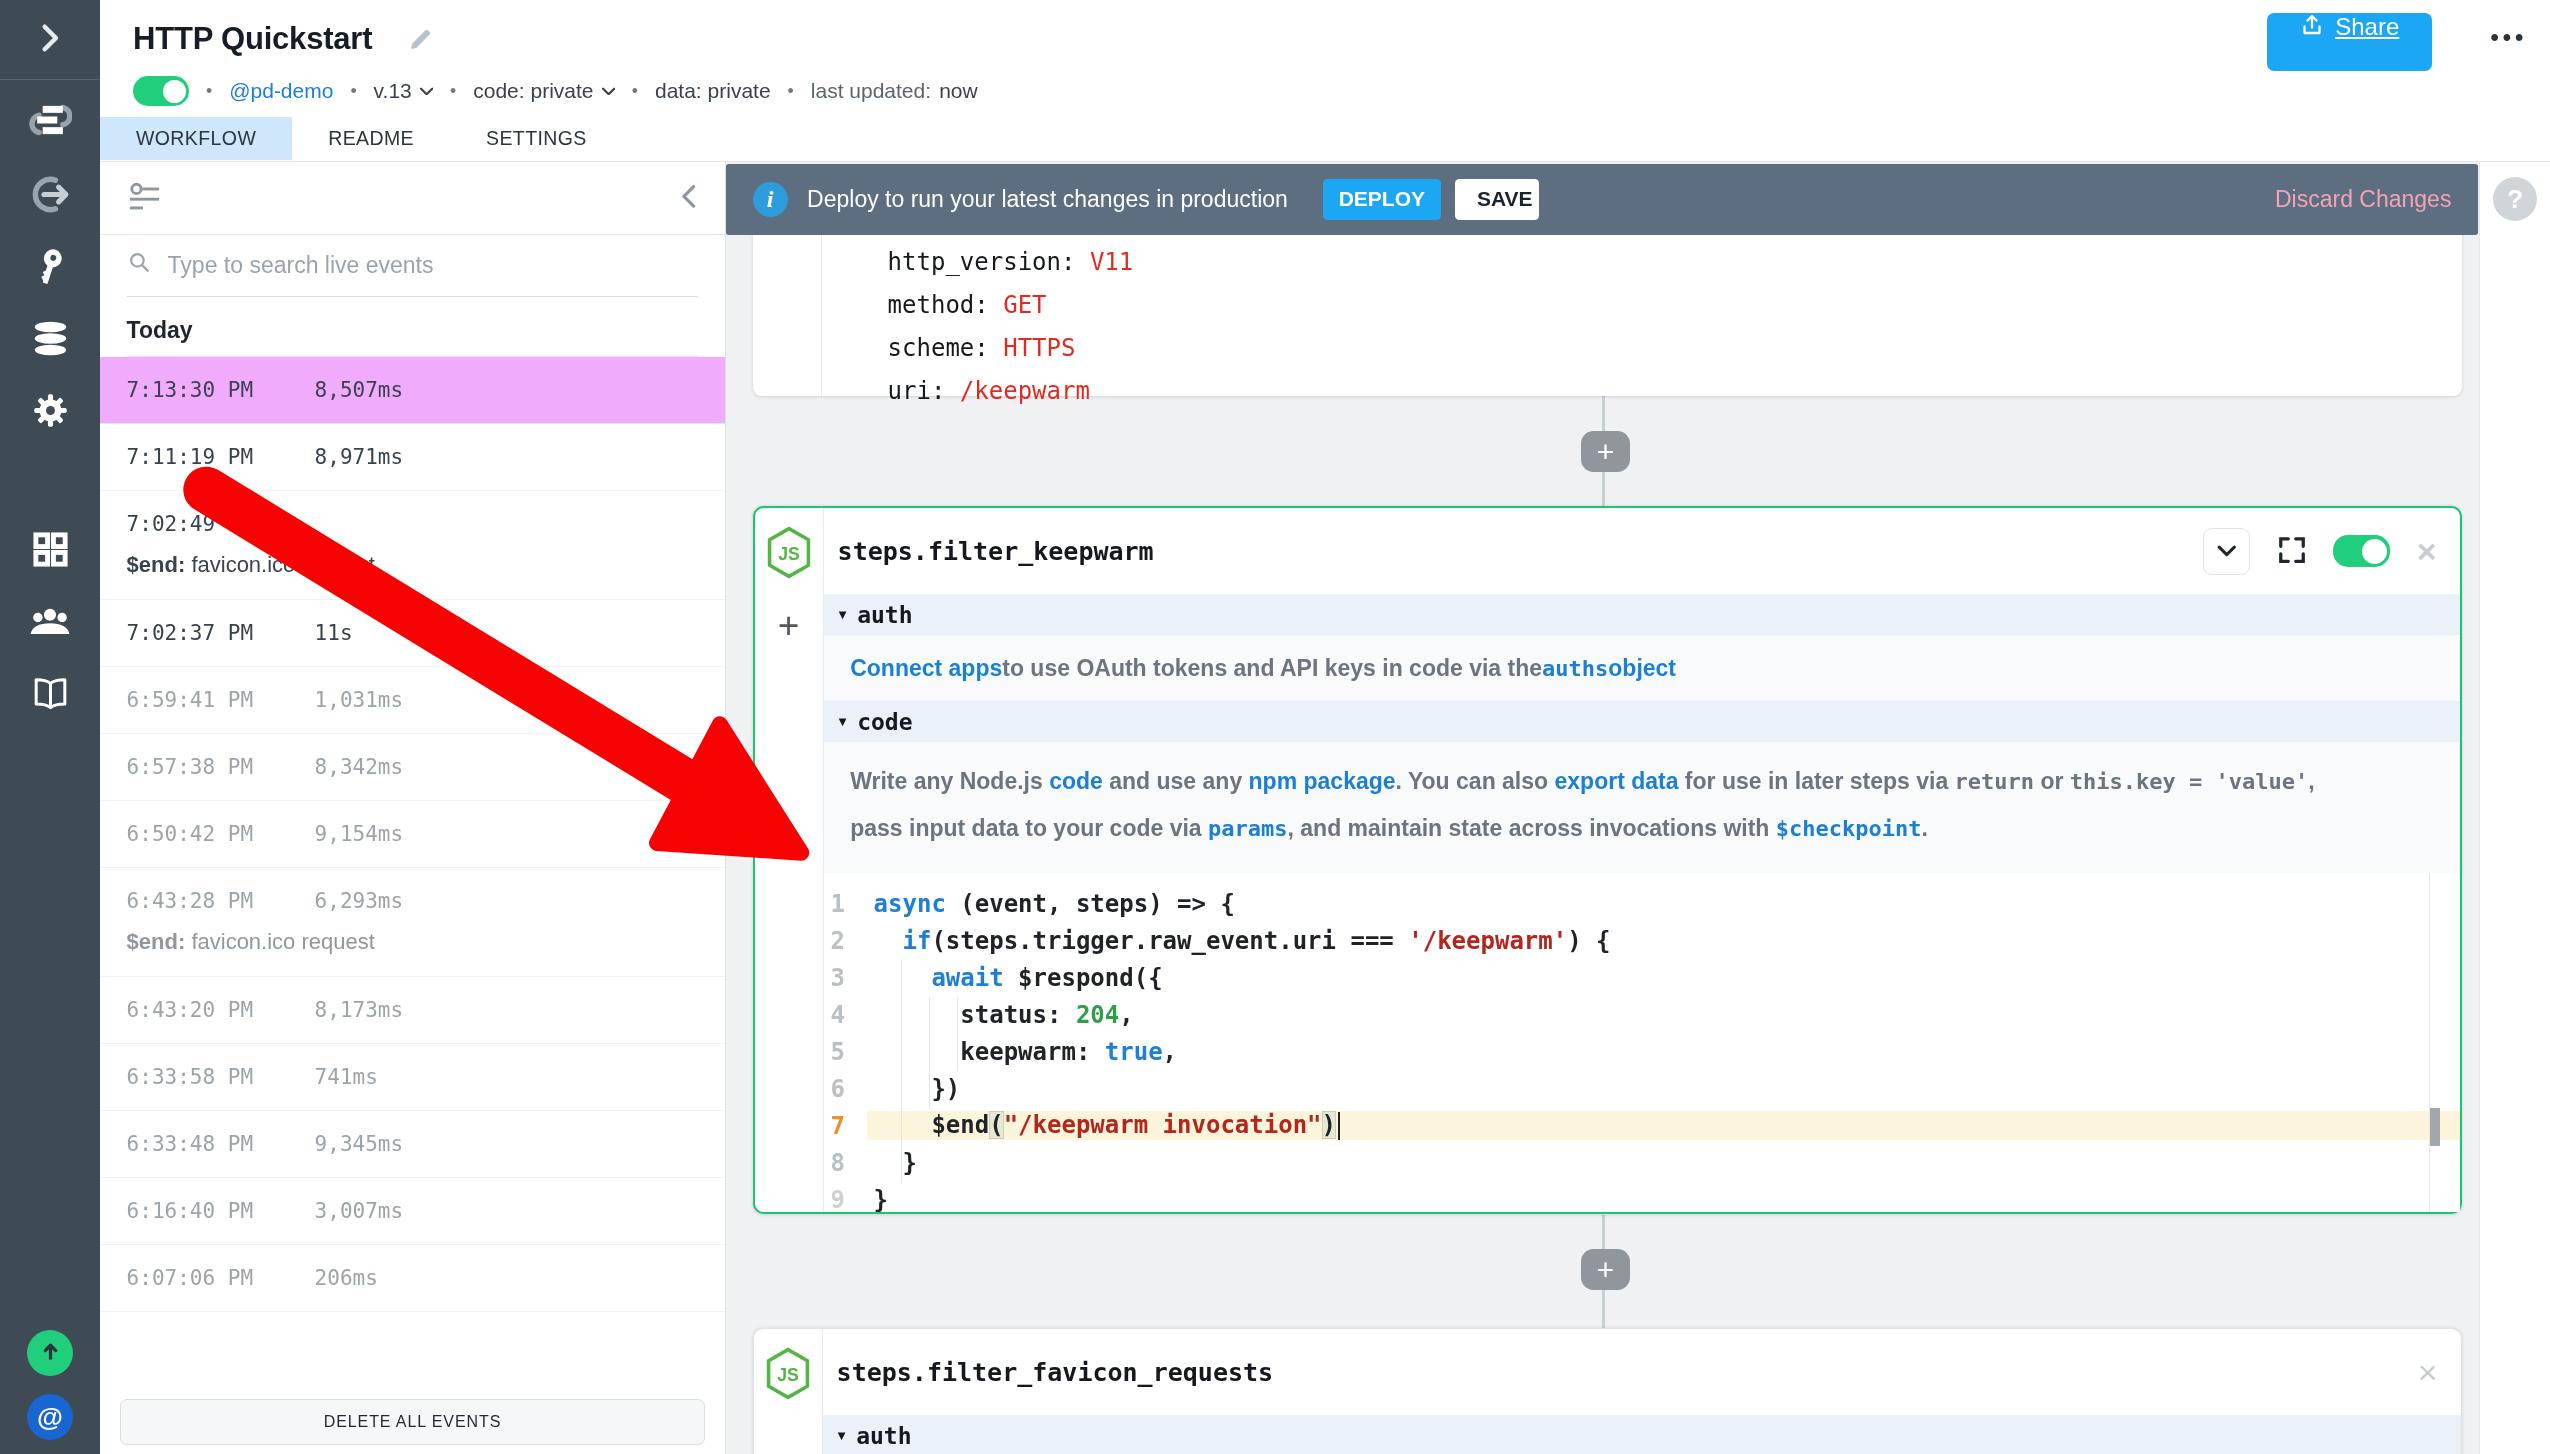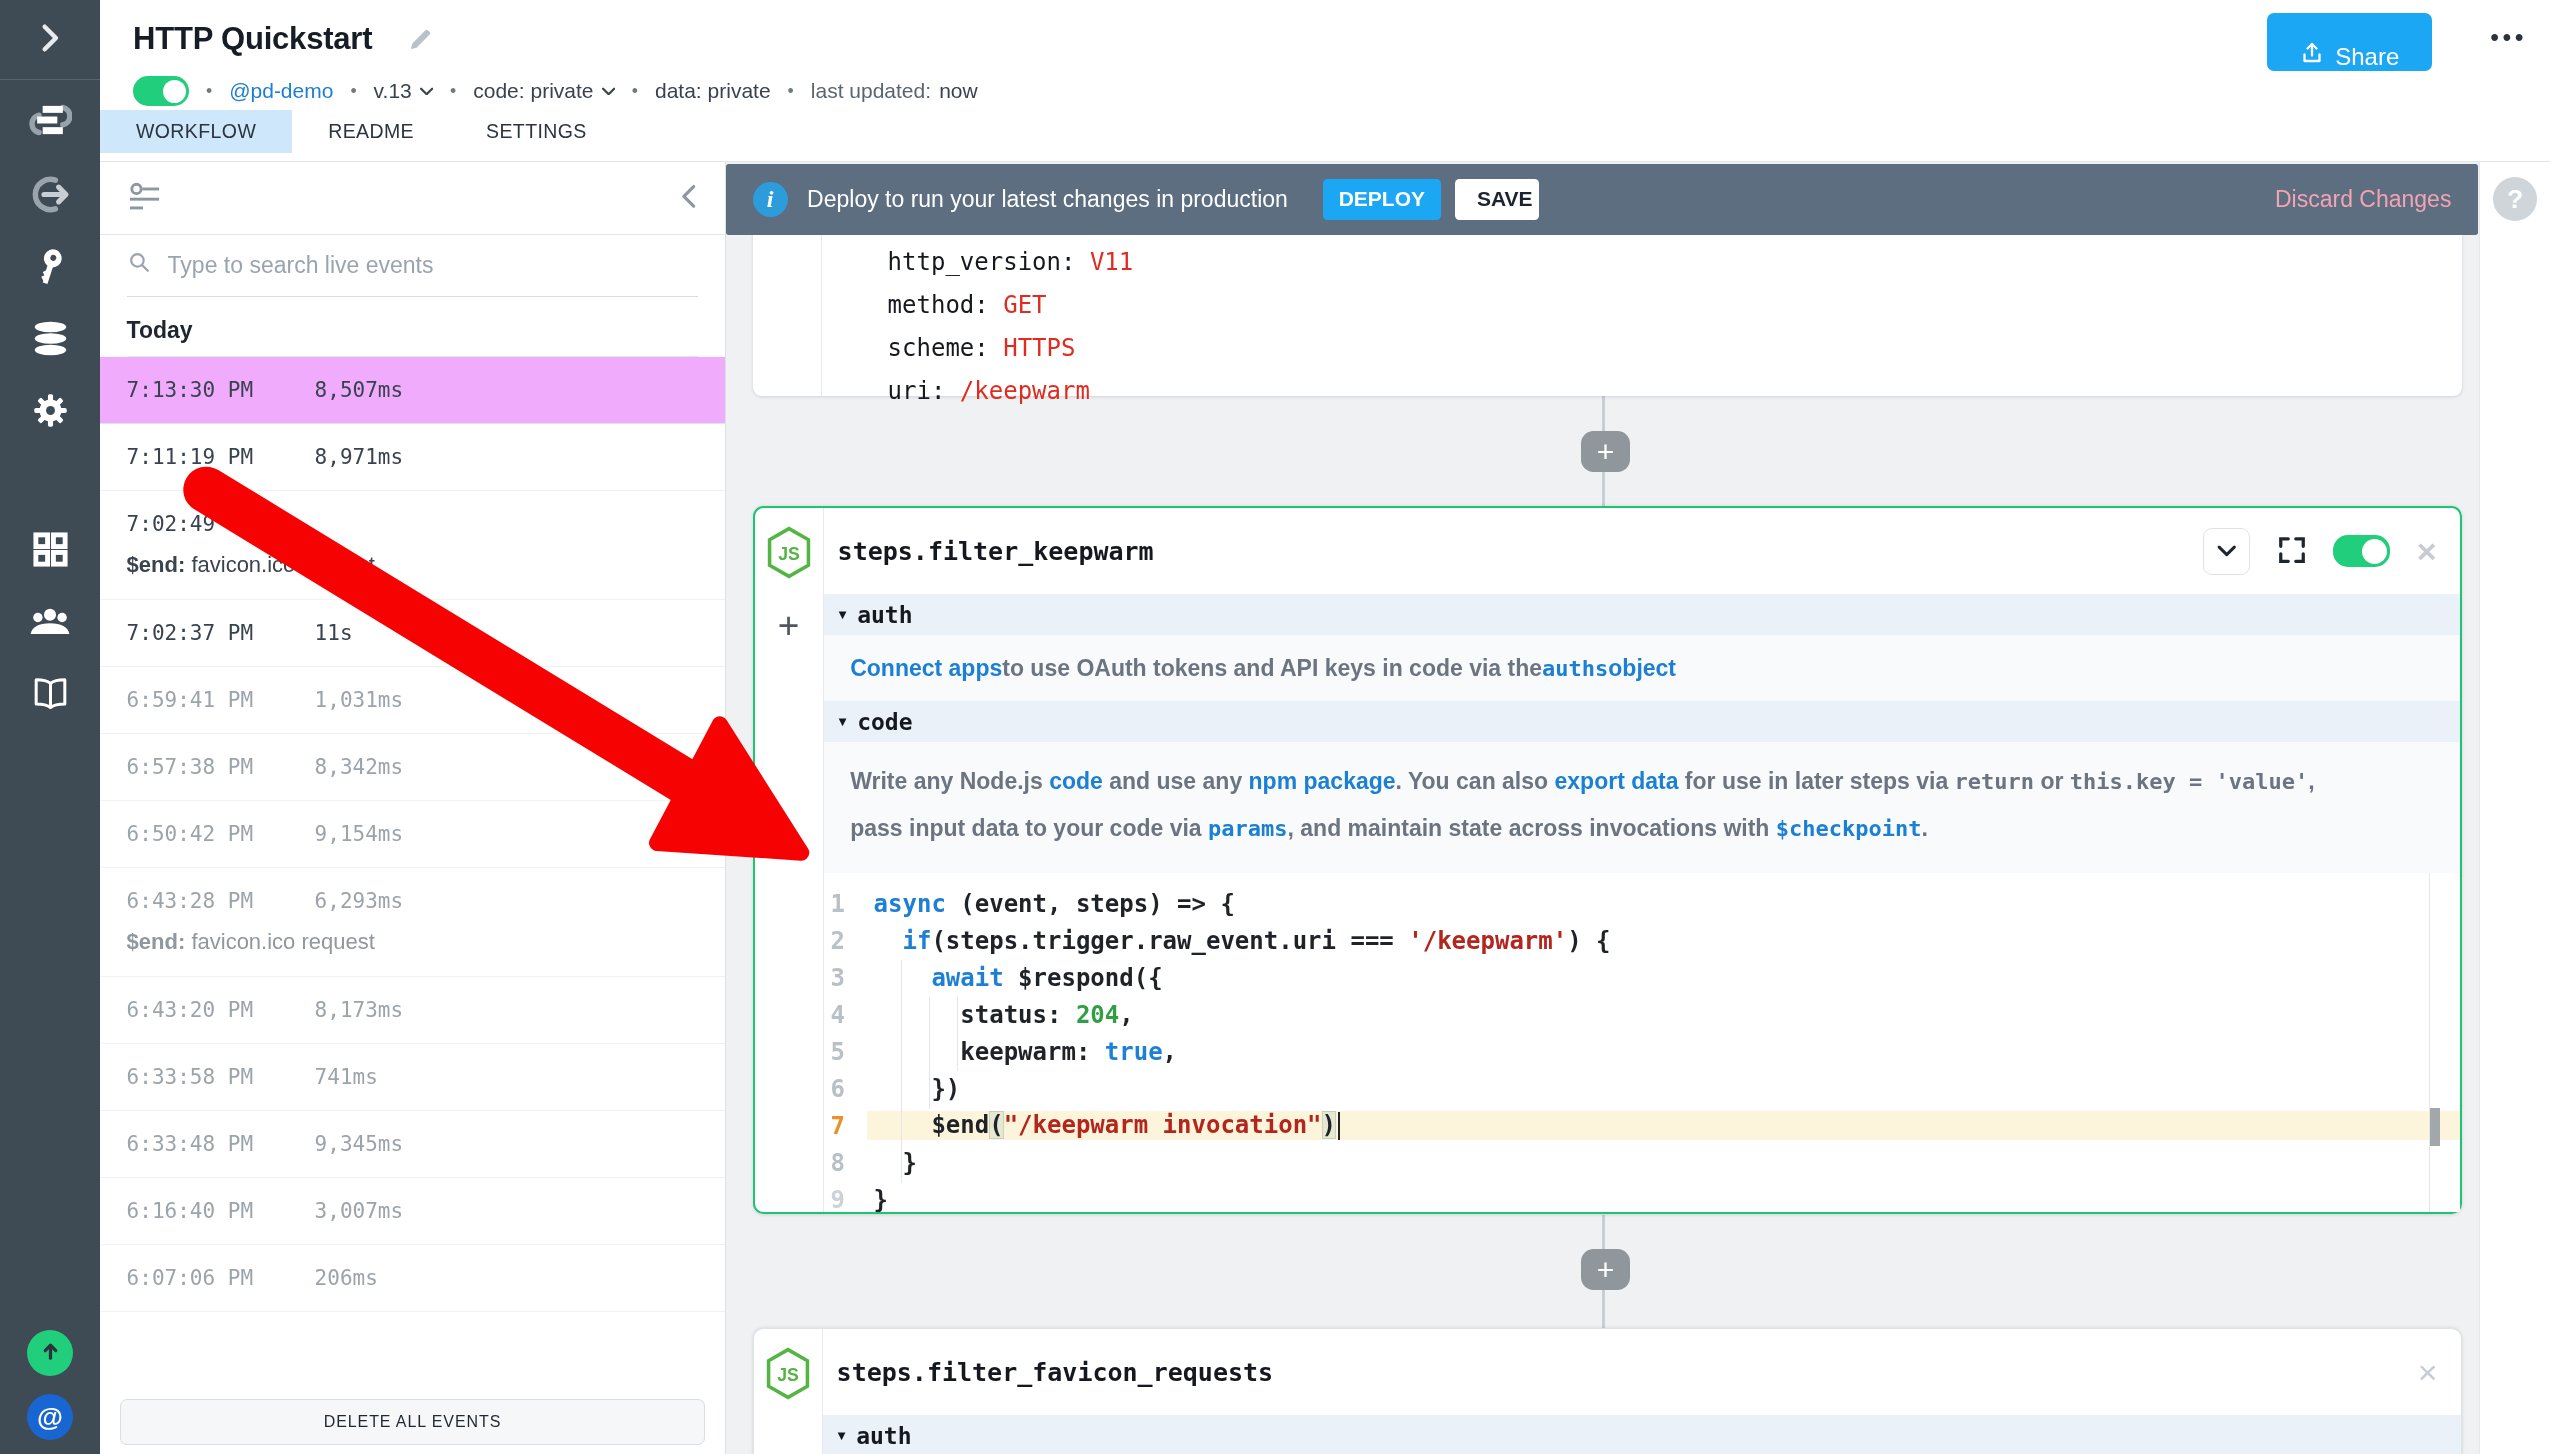--- a/index.html
+++ b/index.html
@@ -22,23 +22,23 @@
   .header { position:absolute; left:100px; top:0; width:2450px; height:162px; background:#fff; border-bottom:0.9px solid #E2E6E9; z-index:20; }
   .wf-title { position:absolute; left:33px; top:21px; font-size:31px; font-weight:700; color:#161D26; letter-spacing:-0.2px; display:flex; align-items:center; }
   .pencil { margin-left:35px; display:flex; }
   .meta-row { position:absolute; left:33px; top:76px; display:flex; align-items:center; gap:17px; font-size:21px; color:#39434F; }
   .toggle { width:56px; height:30px; border-radius:15px; background:#21CE7C; position:relative; cursor:pointer; flex:none; }
   .toggle::after { content:""; position:absolute; right:3.5px; top:3.5px; width:23px; height:23px; border-radius:50%; background:#fff; }
   .sep { color:#6F7A85; font-size:17.7px; }
   .blue-link { color:#1B7FD4; cursor:pointer; }
   .meta-item { display:flex; align-items:center; gap:8px; cursor:pointer; }
   .muted-label { color:#5B6570; }
-  .share-btn { position:absolute; right:118px; top:13.3px; width:165px; height:58px; border-radius:7px; background:#1CA7F4; color:#fff; font-size:24px; display:flex; align-items:flex-end; justify-content:center; gap:11.5px; cursor:pointer; }
+  .share-btn { position:absolute; right:118px; top:13.3px; width:165px; height:58px; border-radius:7px; background:#1CA7F4; color:#fff; font-size:24px; display:flex; align-items:flex-start; justify-content:center; gap:11.5px; cursor:pointer;text-decoration:underline; }
   .menu-dots { position:absolute; right:23px; top:23px; font-size:25px; letter-spacing:3.5px; color:#2B333C; cursor:pointer; }
-  .tabs { position:absolute; left:0; bottom:8px; height:43px; display:flex; }
+  .tabs { position:absolute; left:0; bottom:1px; height:43px; display:flex; }
   .tab { padding:0 36px; display:flex; align-items:center; font-size:19.5px; font-weight:500; color:#2B3440; letter-spacing:0.4px; cursor:pointer; }
   .tab.active { background:#CFE7FB; }
 
   
   .events { position:absolute; left:100px; top:162px; width:626px; height:1292px; background:#fff; border-right:0.9px solid #DCE1E5; z-index:10; display:flex; flex-direction:column; }
   .ev-head { flex:none; height:73px; border-bottom:0.9px solid #E3E7EA; display:flex; align-items:center; justify-content:space-between; padding:0 26.6px; }
   .ev-search { flex:none; height:62px; margin:0 26.6px; display:flex; align-items:center; gap:16px; border-bottom:0.9px solid #D8DDE2; color:#9AA4AE; font-size:23px; cursor:text; }
   .ev-today { flex:none; margin:19.5px 26.6px 0; font-size:23px; font-weight:700; color:#1E2630; padding-bottom:12px; border-bottom:0.9px solid #E3E7EA; }
   .ev-list { flex:none; }
   .ev-row { padding:21px 0 21px 26.6px; border-bottom:0.9px solid #F0F2F4; font-family:"DejaVu Sans Mono", monospace; font-size:21px; color:#39434F; cursor:pointer; }

